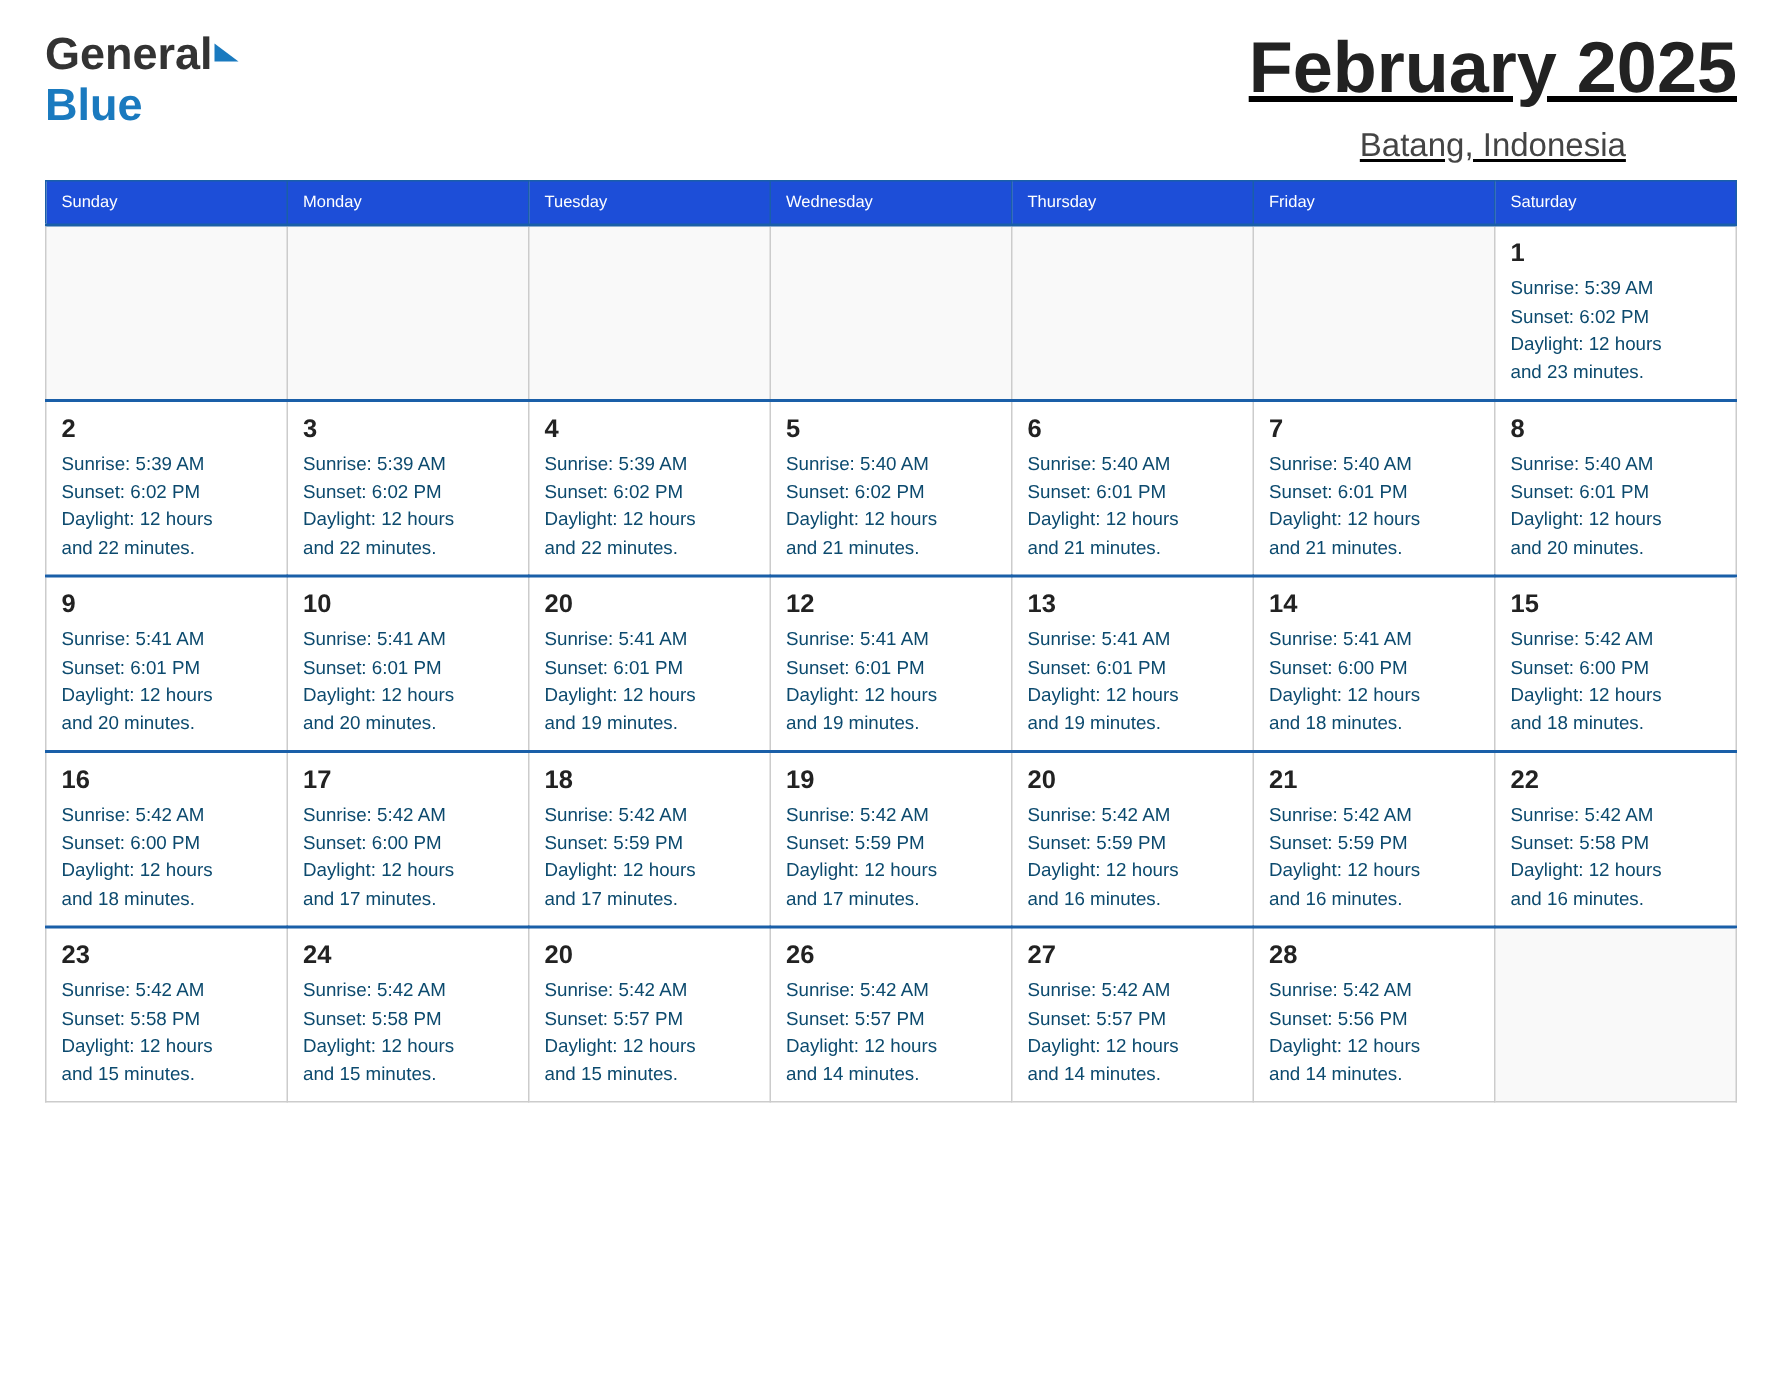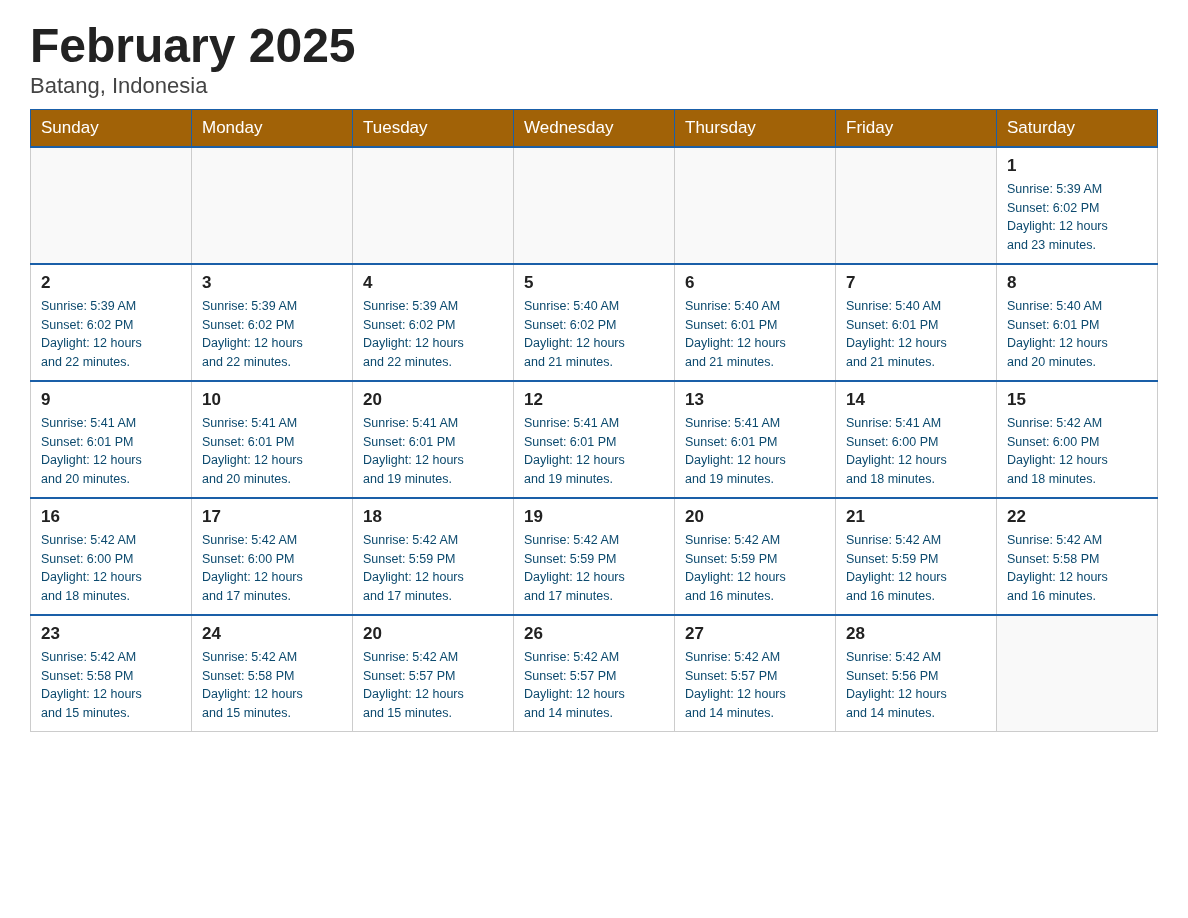--- a/index.html
+++ b/index.html
@@ -15,42 +15,43 @@
       justify-content: space-between;
       align-items: flex-start;
       margin-bottom: 10px;
     }
     .logo {
       display: flex;
       flex-direction: column;
       align-items: flex-start;
     }
     .title-section {
-      text-align: left;
+      text-align: center;
+      text-decoration: underline;
     }
     .month-title {
       font-size: 48px;
       font-weight: bold;
       color: #222;
       line-height: 1.1;
     }
     .location {
       font-size: 22px;
       color: #444;
-      margin-top: 0;
+      margin-top: 11px;
     }
     .calendar {
       width: 100%;
       border-collapse: collapse;
       margin-top: 8px;
     }
     .calendar thead th {
-      background-color: #a16207;
+      background-color: #1d4ed8;
       color: #fff;
-      font-size: 17px;
+      font-size: 11px;
       font-weight: normal;
       padding: 8px 10px;
       text-align: left;
       border: 1px solid #1a5fa8;
     }
     .calendar tbody tr {
       border-top: 2px solid #1a5fa8;
     }
     .calendar tbody td {
       vertical-align: top;
@@ -100,20 +101,29 @@
       display: inline-block;
       margin-left: 1px;
       position: relative;
       top: -2px;
     }
   </style>
 </head>
 <body>
 
 <div class="header">
+  <div class="logo">
+    <div class="logo-row">
+      <span class="logo-text-general">General</span>
+      <span class="logo-arrow"></span>
+    </div>
+    <div>
+      <span class="logo-text-blue">Blue</span>
+    </div>
+  </div>
   <div class="title-section">
     <div class="month-title">February 2025</div>
     <div class="location">Batang, Indonesia</div>
   </div>
 </div>
 
 <table class="calendar">
   <thead>
     <tr>
     <th>Sunday</th>

